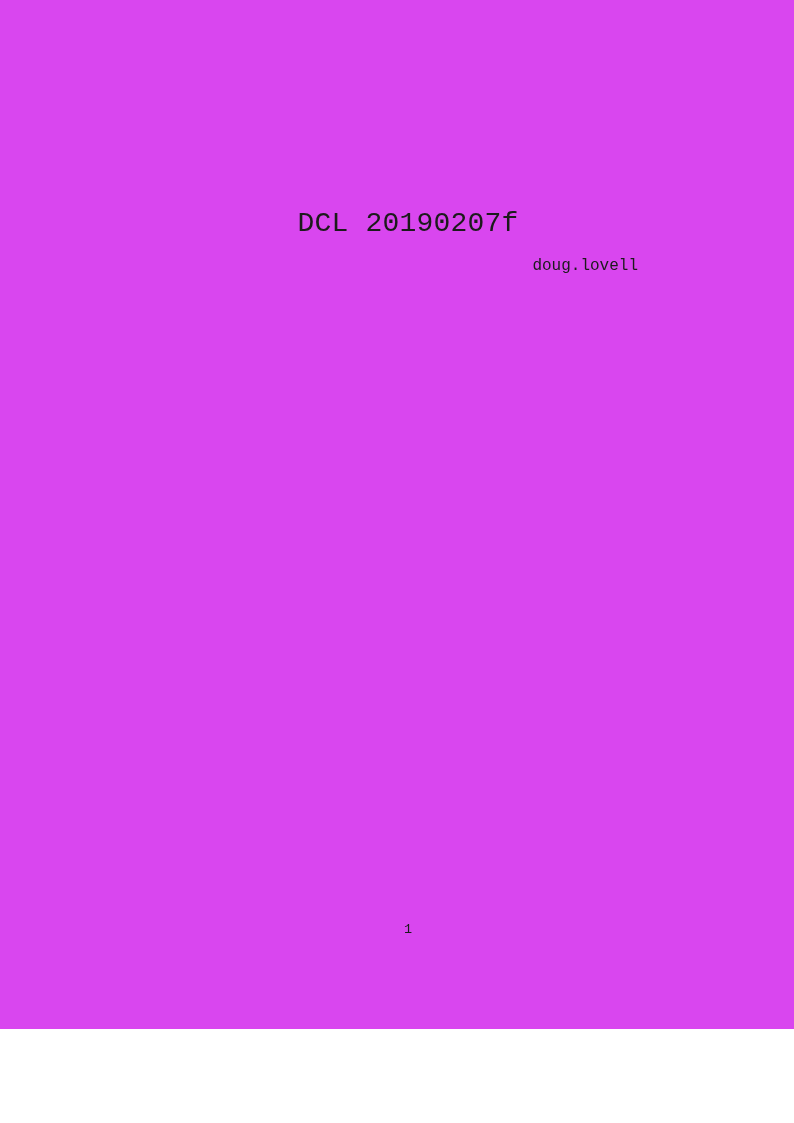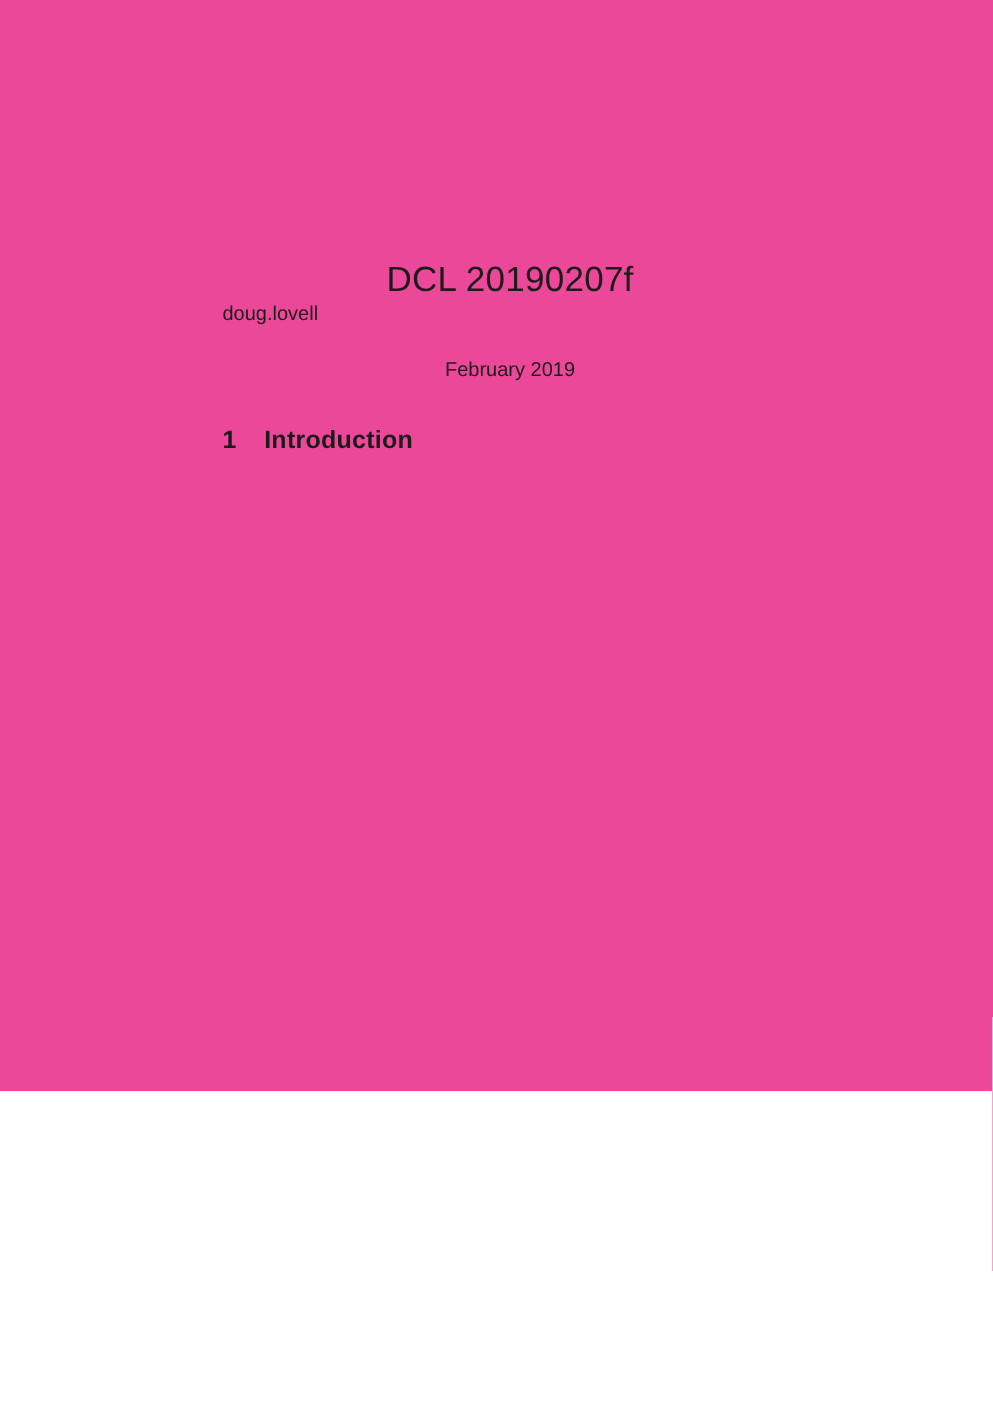--- a/index.html
+++ b/index.html
@@ -1,22 +1,22 @@
 <!DOCTYPE html>
 <html><head>
 <meta charset="utf-8">
 <style>
   * { margin: 0; padding: 0; box-sizing: border-box; }
   html, body { background: #ffffff; }
   .page {
     position: relative;
     width: 794px;
-    height: 873px;
-    background: #ec4899;
-    font-family: Liberation Sans, sans-serif;
+    height: 1029px;
+    background: #d946ef;
+    font-family: Liberation Mono, monospace;
     color: #1b1b1b;
     overflow: hidden;
     margin: 0 auto;
   }
   .content {
     position: absolute;
     left: 178px;
     top: 0;
     width: 460px;
     height: 100%;
@@ -26,24 +26,24 @@
     top: 208px;
     left: 0;
     right: 0;
     text-align: center;
     font-size: 28px;
     font-weight: normal;
     letter-spacing: 0.2px;
   }
   .doc-author {
     position: absolute;
-    top: 243px;
+    top: 257px;
     left: 0;
     right: 0;
-    text-align: left;
+    text-align: right;
     font-size: 16px;
   }
   .doc-date {
     position: absolute;
     top: 288px;
     left: 0;
     right: 0;
     text-align: center;
     font-size: 16px;
   }
@@ -87,25 +87,21 @@
 </head>
 <body>
 
 <div class="page">
   <div class="content">
 
     <h1 class="doc-title">DCL 20190207f</h1>
 
     <div class="doc-author">doug.lovell</div>
 
-    <div class="doc-date">February 2019</div>
 
-    <h2 class="section-heading">
-      <span class="section-number">1</span><span>Introduction</span>
-    </h2>
 
     <div class="body-block">
     </div>
 
     <div class="page-number">1</div>
 
   </div>
 </div>
 
 </body></html>

